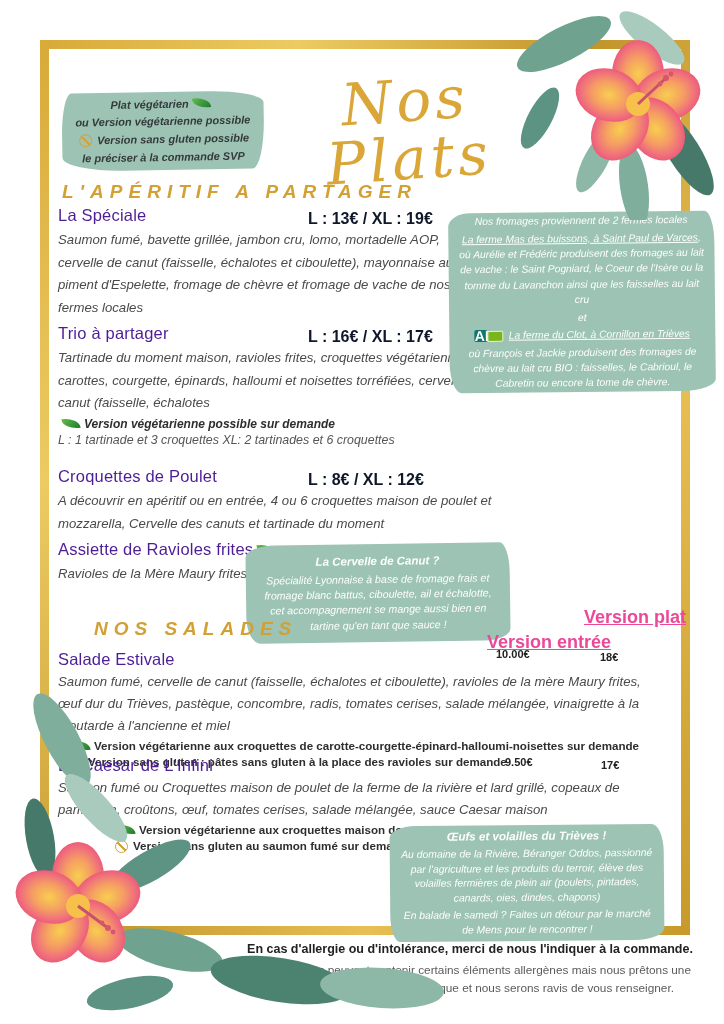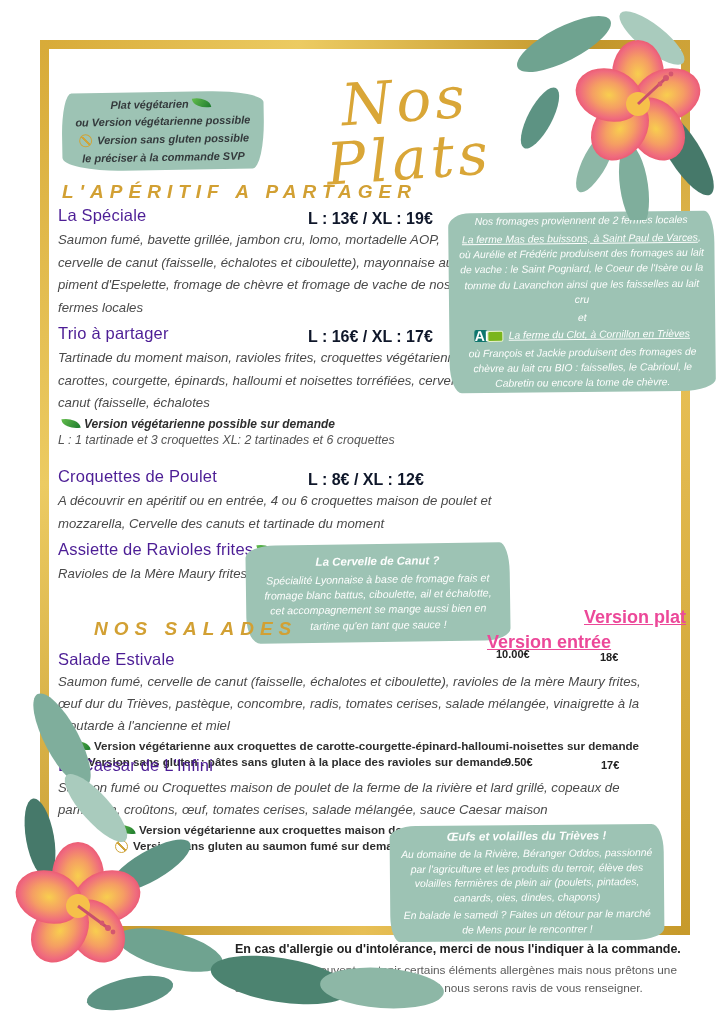--- a/index.html
+++ b/index.html
@@ -70,21 +70,21 @@
   .gf-icon{display:inline-block;width:13px;height:13px;box-sizing:border-box;vertical-align:middle;margin:0 5px 2px 2px;
         border:1.6px solid #cfa43a;border-radius:50%;
         background:linear-gradient(45deg,transparent 44%,#cfa43a 44%,#cfa43a 56%,transparent 56%);}
   .logo-ab{display:inline-block;width:13px;height:12px;background:#0f766e;color:#fff;font-size:14px;
         font-weight:bold;font-style:normal;line-height:12px;text-align:center;border-radius:2px;
         margin-right:0;vertical-align:middle;}
   .logo-eu{display:inline-block;width:16px;height:11px;background:#7ab51d;border:1px solid #e6f2cf;
         box-sizing:border-box;border-radius:2px;margin-right:5px;vertical-align:middle;}
 
   
-  .footer{position:absolute;left:235px;top:942px;width:470px;}
+  .footer{position:absolute;left:235px;top:942px;width:470px;text-align:center;}
   .footer .f-bold{font-size:12.5px;font-weight:bold;color:#222;margin-bottom:5px;}
   .footer .f-text{font-size:11.8px;color:#5b5b5b;line-height:1.55;}
 
   svg{display:block;}
 </style>
 </head>
 <body>
 
 <div class="frame"></div>
 

